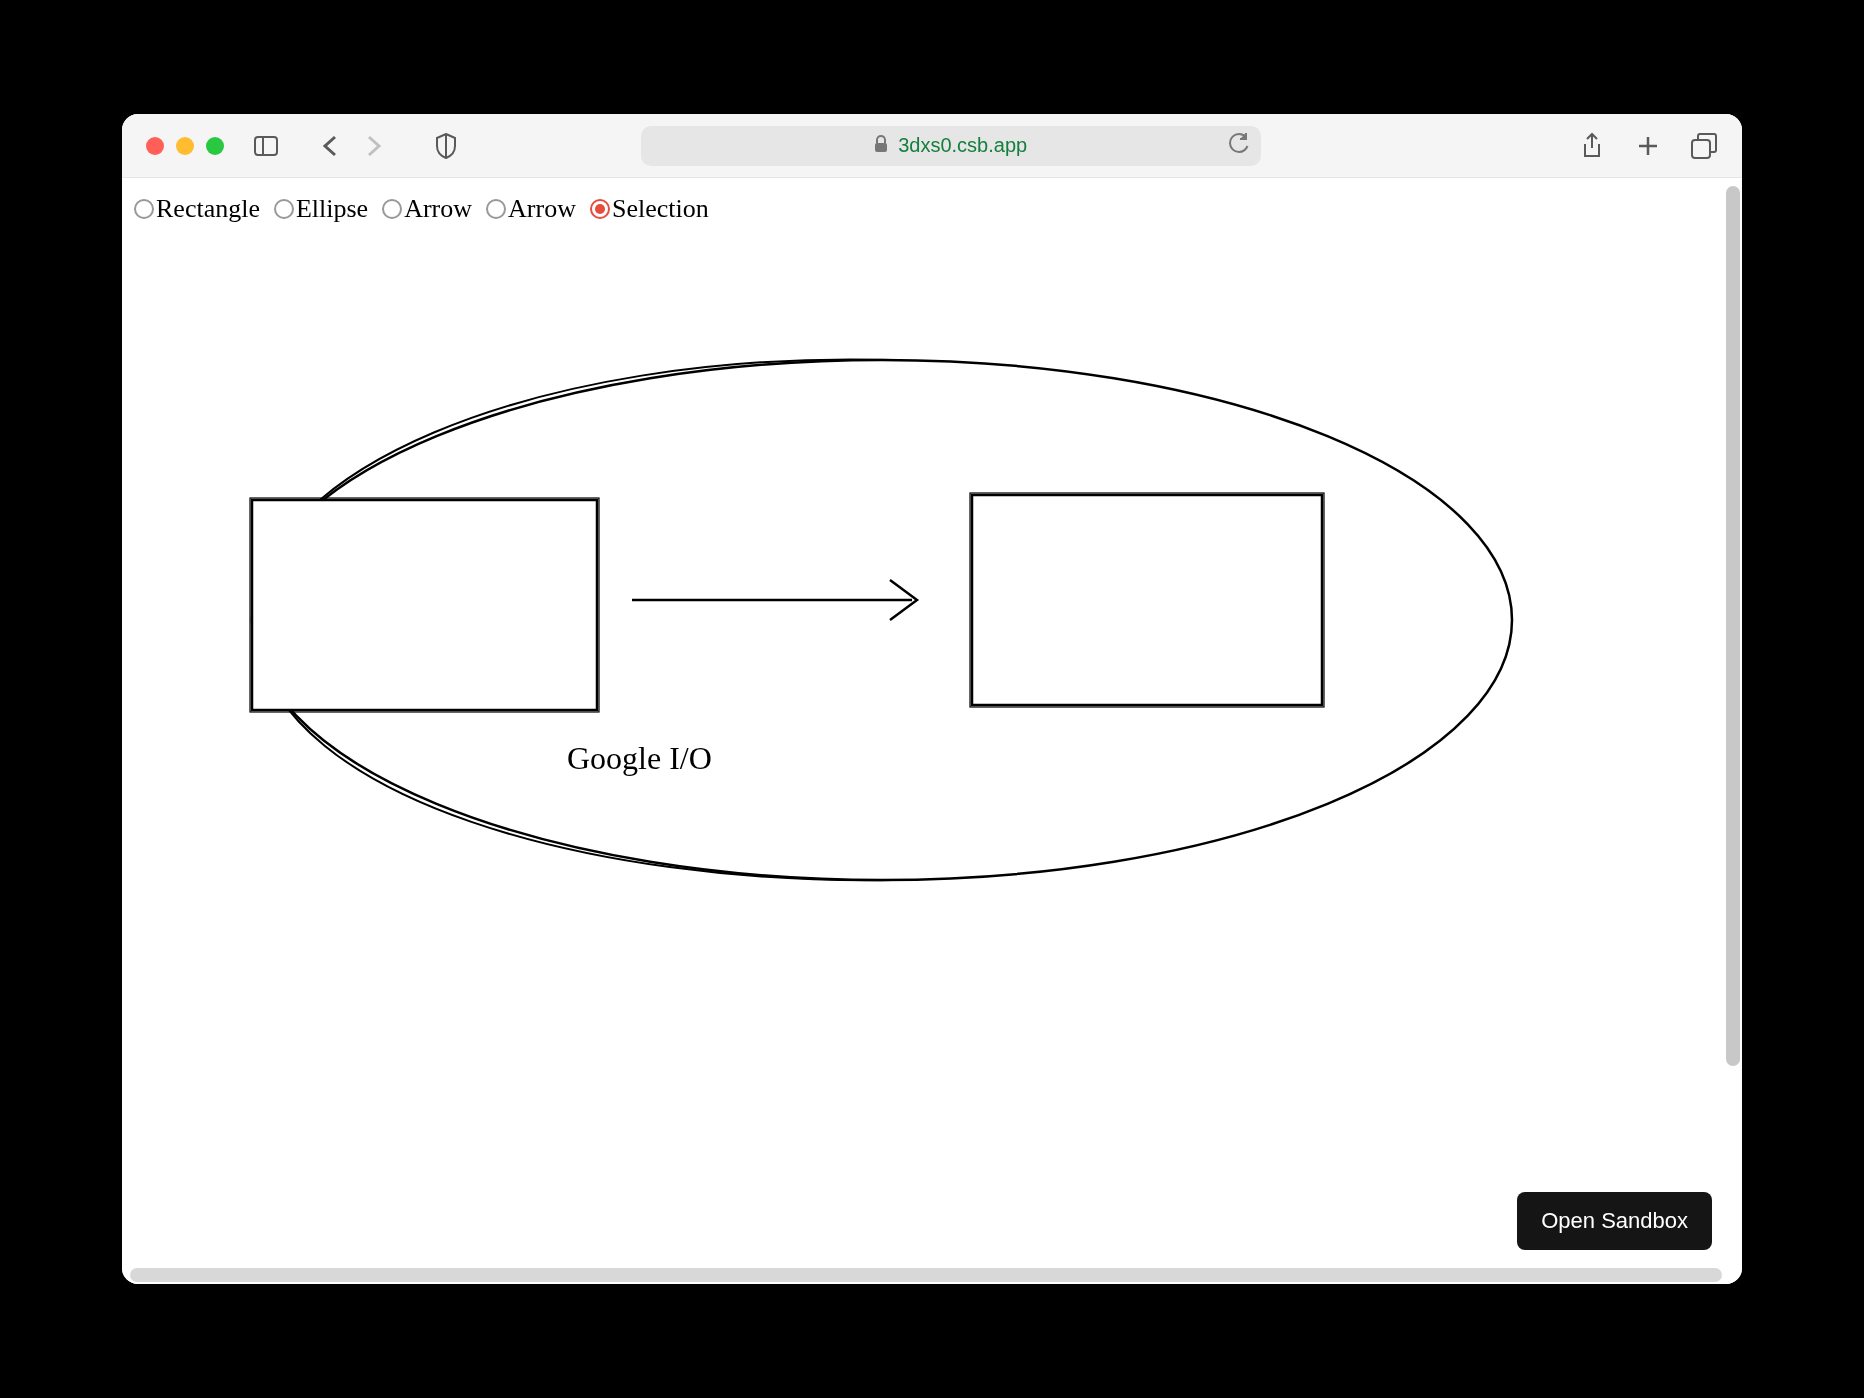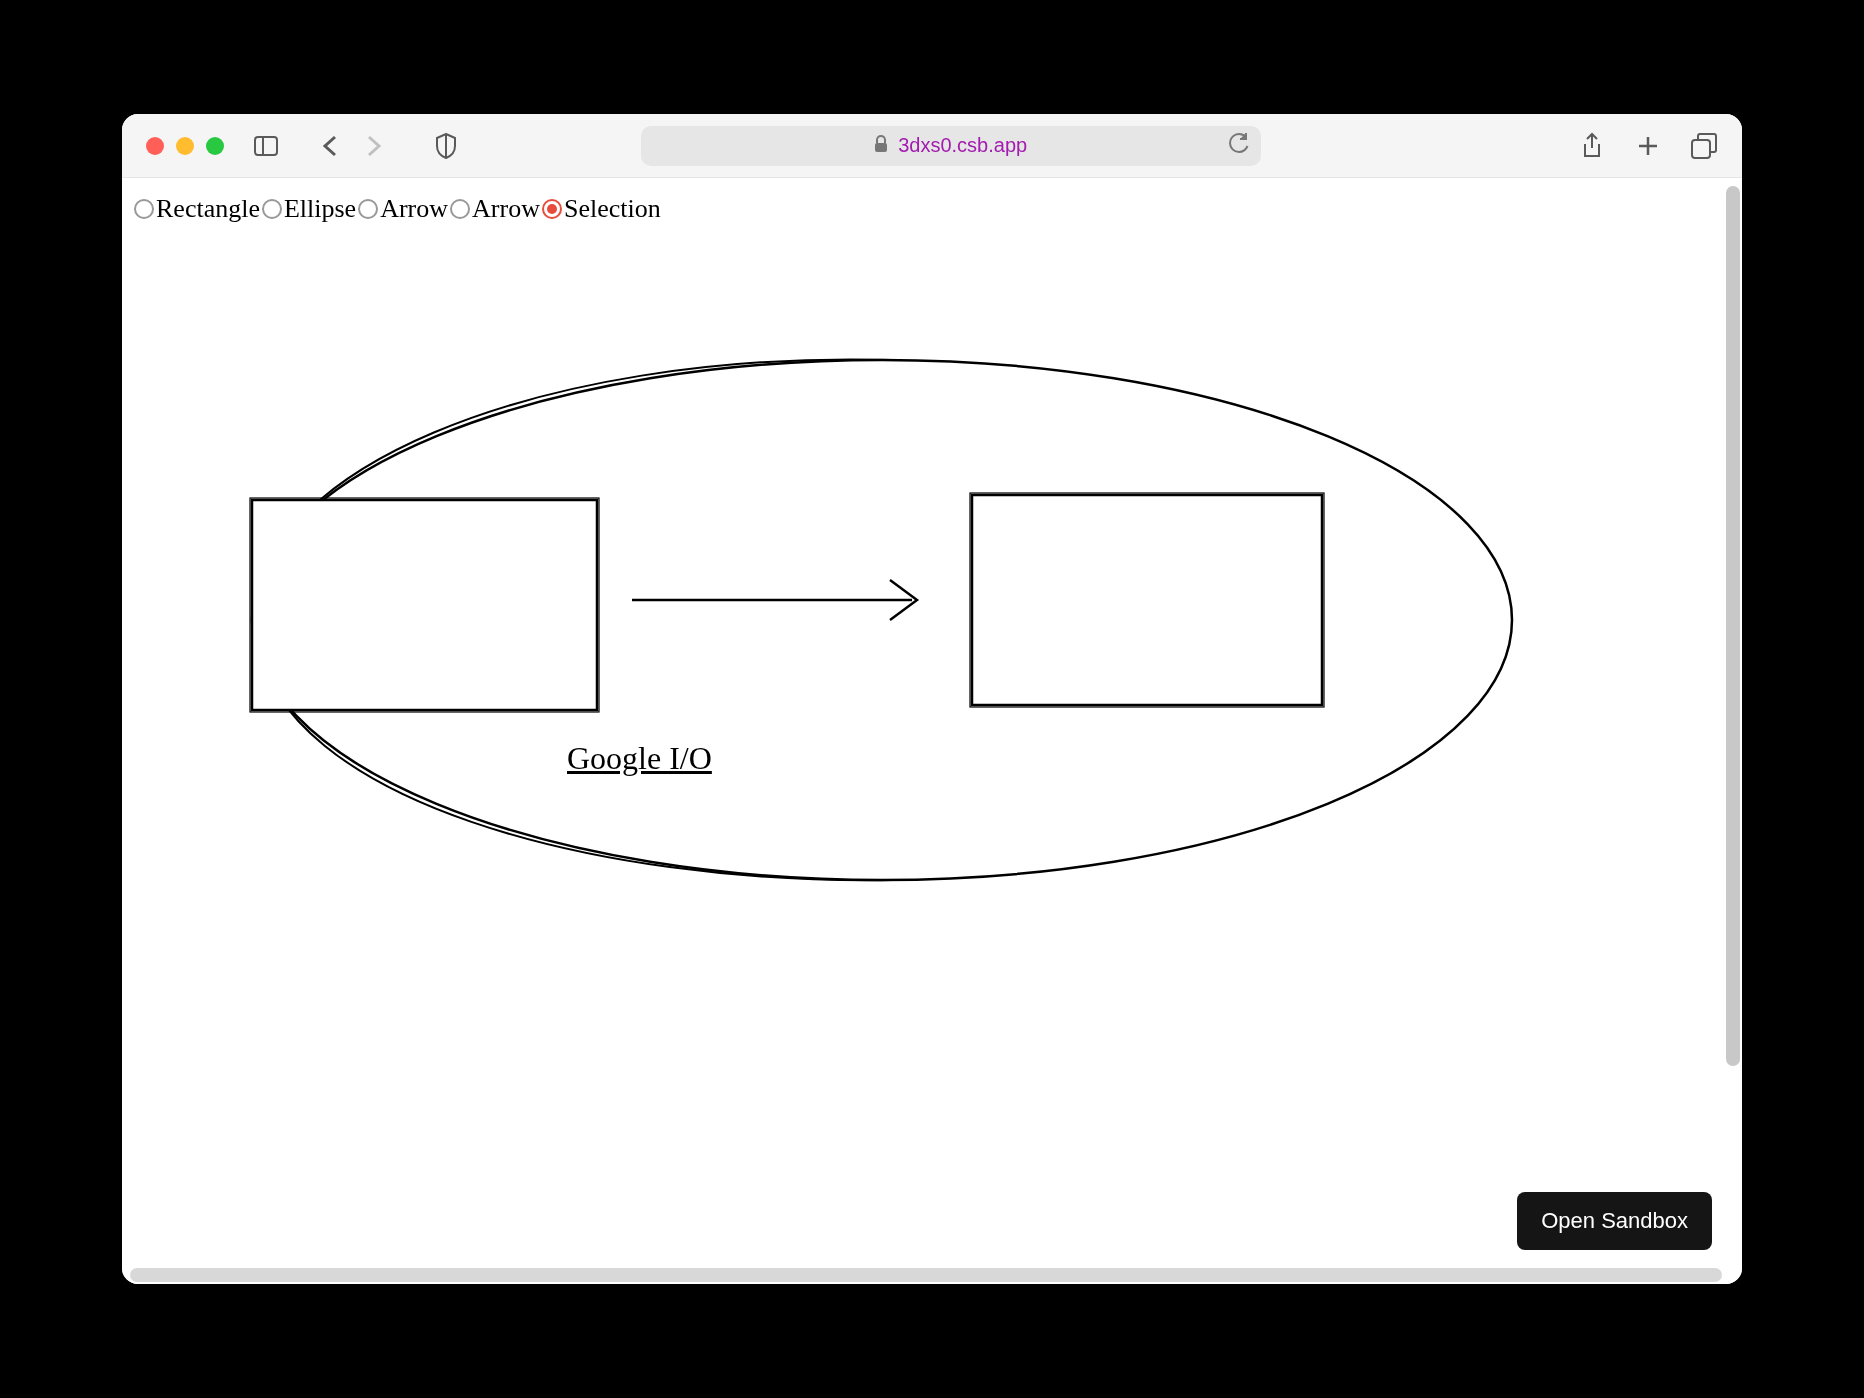--- a/index.html
+++ b/index.html
@@ -76,21 +76,21 @@
       gap: 10px;
       max-width: 620px;
       margin: 0 auto;
       position: relative;
     }
     .url-bar .lock-icon {
       color: #777;
       font-size: 16px;
     }
     .url-text {
-      color: #a21caf;
+      color: #15803d;
       font-size: 20px;
     }
     .refresh-icon {
       position: absolute;
       right: 12px;
       color: #777;
     }
     .right-icons {
       display: flex;
       gap: 28px;
@@ -101,20 +101,21 @@
       background: #fff;
       position: relative;
       overflow: auto;
     }
     .toolbar {
       display: flex;
       align-items: flex-start;
       padding: 16px 12px;
       font-family: 'Times New Roman', serif;
       font-size: 26px;
+      gap: 12px;
     }
     .tool-option {
       display: flex;
       align-items: center;
       margin-right: 2px;
     }
     .radio {
       width: 20px;
       height: 20px;
       border: 2px solid #999;
@@ -142,21 +143,20 @@
     .canvas-svg {
       position: absolute;
       top: 0;
       left: 0;
     }
     .sketch-text {
       position: absolute;
       font-family: 'Comic Sans MS', cursive;
       font-size: 32px;
       color: #000;
-      text-decoration: underline;
     }
     .sandbox-button {
       position: absolute;
       bottom: 34px;
       right: 30px;
       background: #151515;
       color: #fff;
       border: none;
       padding: 16px 24px;
       font-size: 22px;

